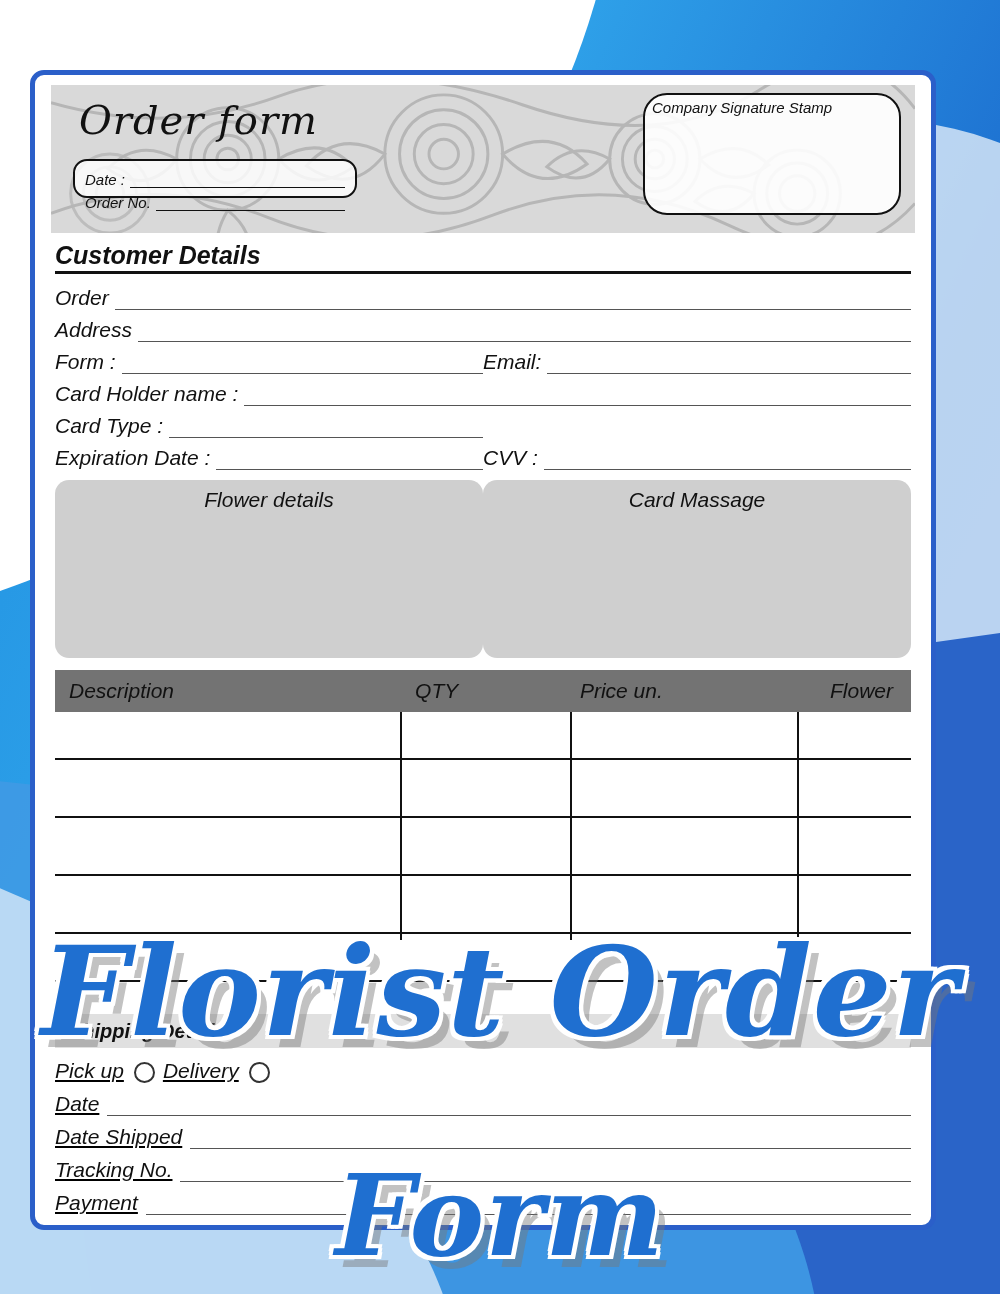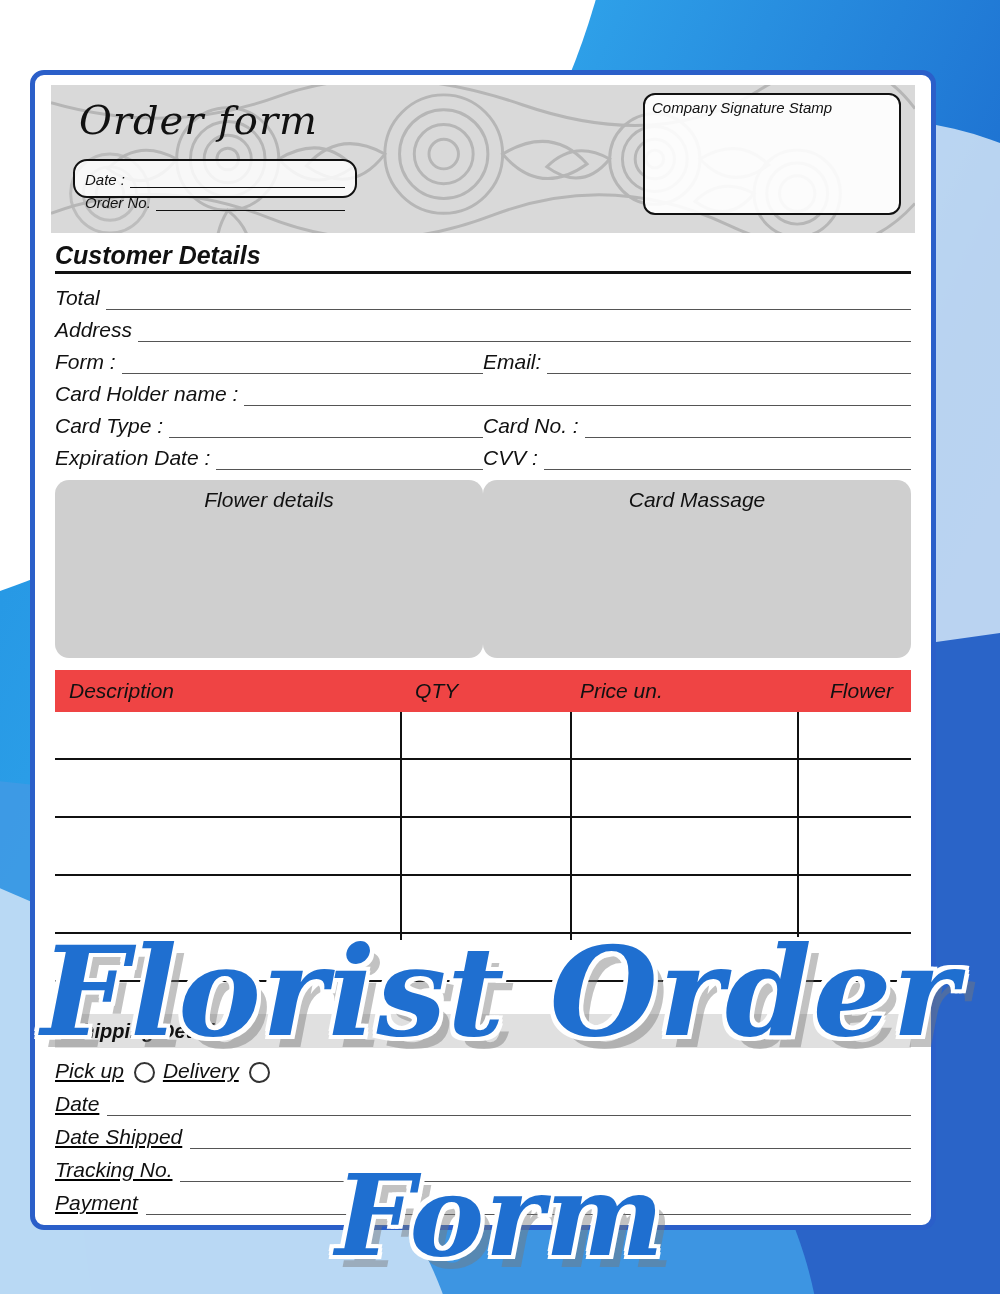--- a/index.html
+++ b/index.html
@@ -142,21 +142,21 @@
     margin-left: 5px;
     height: 14px;
   }
   .stampbox {
     position: absolute;
     right: 14px;
     top: 8px;
     width: 258px;
     height: 122px;
     border: 2px solid #111;
-    border-radius: 12px;
+    border-radius: 24px;
     background: rgba(255,255,255,0.9);
     box-sizing: border-box;
     padding: 4px 7px;
   }
   .stampbox .cap {
     font-family: "Liberation Sans", sans-serif;
     font-style: italic;
     font-size: 15px;
     color: #111;
   }
@@ -213,21 +213,21 @@
     font-style: italic;
     font-size: 21px;
     color: #111;
   }
 
   
   .tbl-head {
     display: flex;
     align-items: center;
     height: 42px;
-    background: #ef4444;
+    background: #737373;
     margin: 12px 4px 0 4px;
     font-family: "Liberation Sans", sans-serif;
     font-style: italic;
     font-size: 21px;
     color: #111;
   }
   .tbl-head .c1 { width: 42%; padding-left: 14px; }
   .tbl-head .c2 { width: 20%; }
   .tbl-head .c3 { width: 22%; }
   .tbl-head .c4 { width: 16%; text-align: right; padding-right: 18px; }
@@ -396,21 +396,21 @@
         <div class="stampbox">
           <div class="cap">Company Signature Stamp</div>
         </div>
       </div>
 
       <div class="section-title">Customer Details</div>
       <div class="thickrule"></div>
 
       <div class="cd-rows">
         <div class="cd-row">
-          <span class="lab">Total</span>
+          <span class="lab">Order</span>
           <span class="rule"></span>
         </div>
         <div class="cd-row">
           <span class="lab">Address</span>
           <span class="rule"></span>
         </div>
         <div class="cd-row">
           <span class="half">
             <span class="lab">Form :</span>
             <span class="rule"></span>
@@ -420,24 +420,20 @@
             <span class="rule"></span>
           </span>
         </div>
         <div class="cd-row">
           <span class="lab">Card Holder name :</span>
           <span class="rule"></span>
         </div>
         <div class="cd-row">
           <span class="half">
             <span class="lab">Card Type :</span>
-            <span class="rule"></span>
-          </span>
-          <span class="half">
-            <span class="lab">Card No. :</span>
             <span class="rule"></span>
           </span>
         </div>
         <div class="cd-row">
           <span class="half">
             <span class="lab">Expiration Date :</span>
             <span class="rule"></span>
           </span>
           <span class="half">
             <span class="lab">CVV :</span>

